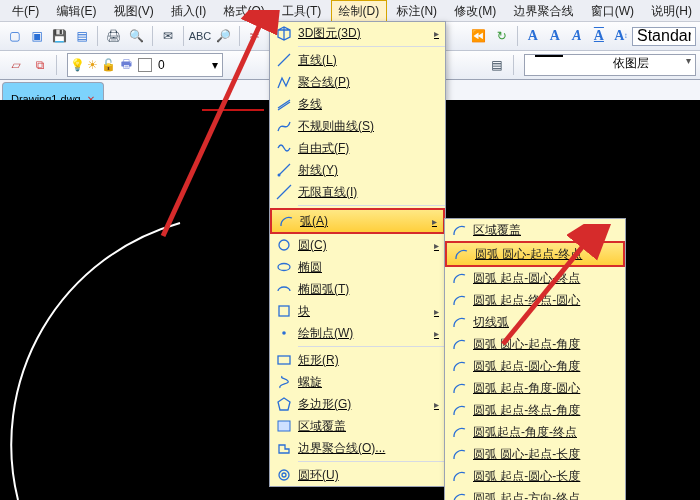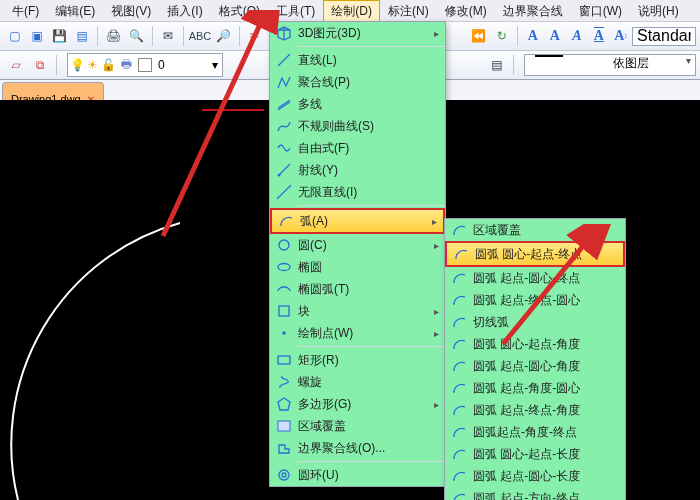--- a/index.html
+++ b/index.html
@@ -1,41 +1,41 @@
 <!DOCTYPE html>
 <html><head>
 <meta charset="utf-8">
 <style>
   html, body { margin:0; padding:0; width:700px; height:500px; font-family:"Microsoft YaHei","SimSun",sans-serif; font-size:12px; background:#f0f0f0; overflow:hidden; }
-  .menubar { display:flex; background:#eceef4; height:21px; border-bottom:1px solid #c7cbd5; padding-left:4px; }
+  .menubar { display:flex; background:#eceef4; height:21px; border-bottom:1px solid #c7cbd5; padding-left:4px;justify-content:space-between; }
   .menubar .item { padding:3px 8px 0 8px; height:18px; cursor:default; color:#222; }
   .menubar .item.active { background:#fff2c8; border:1px solid #d6a400; padding:2px 7px 8px 7px; }
   .toolbar { display:flex; align-items:center; height:28px; background:linear-gradient(#fdfdfe,#e9edf5); border-bottom:1px solid #bfc5d2; padding:0 4px; }
   .tool-icon { width:16px; height:16px; margin:0 3px; border:1px solid transparent; display:inline-flex; align-items:center; justify-content:center; font-size:12px; color:#345; cursor:pointer; }
   .tool-icon.blue { color:#2a6fd6; }
   .tool-icon.red { color:#c04040; }
   .tool-icon.green { color:#3a9a3a; }
   .tool-sep { width:1px; height:20px; background:#c0c6d2; margin:0 4px; }
   .toolbar input.tool-text { width:54px; height:17px; font-size:16px; border:1px solid #97a3bb; padding:0 4px; background:#fff; }
   .secondbar { display:flex; align-items:center; height:28px; background:linear-gradient(#fdfdfe,#e9edf5); border-bottom:1px solid #9aa2b4; padding:0 4px; }
   .layer-box { flex:0 0 auto; display:flex; align-items:center; height:22px; border:1px solid #9aa2b4; background:#fff; margin-left:6px; padding:0 2px;}
   .layer-box .swatch { width:12px; height:12px; border:1px solid #888; margin:0 4px; }
   .layer-box input { border:none; outline:none; width:50px; font-size:12px; }
   .right-panel { flex:1 1 auto; display:flex; justify-content:flex-end; align-items:center; }
   .dropdown { height:20px; border:1px solid #9aa2b4; background:#fff; margin-left:6px; display:flex; }
   .dropdown.layersel { width:170px; }
   .dropdown .caret { margin-left:auto; padding:0 4px; font-size:10px; color:#555; }
   .tabbar { display:flex; height:22px; background:#f3f5fa; border-bottom:1px solid #9aa2b4; padding-left:2px; }
-  .doc-tab { display:flex; align-items:center; padding:16px 8px; background:#fdba74; border:1px solid #9aa2b4; border-bottom:none; border-radius:4px 4px 0 0; margin-top:2px; font-size:11px; }
+  .doc-tab { display:flex; align-items:center; padding:16px 8px; background:#7dd3fc; border:1px solid #9aa2b4; border-bottom:none; border-radius:4px 4px 0 0; margin-top:2px; font-size:11px; }
   .doc-tab .close { margin-left:6px; color:#c33; font-size:10px; cursor:pointer; }
   .canvas { position:absolute; left:0; top:100px; right:0; bottom:0; background:#000; }
   .canvas svg.arc { position:absolute; left:0; top:0; }
   .canvas .redline { position:absolute; left:202px; top:9px; width:62px; height:2px; background:#c21414; }
 
-  .menu { position:absolute; background:#86efac; border:1px solid #9aa2b4; box-shadow:2px 2px 6px rgba(0,0,0,0.25); }
+  .menu { position:absolute; background:#fef9c3; border:1px solid #9aa2b4; box-shadow:2px 2px 6px rgba(0,0,0,0.25);text-decoration:underline; }
   .menu-row { display:flex; align-items:center; height:22px; padding-right:6px; cursor:default; }
   .menu-row.highlight { background:linear-gradient(#ffe884,#ffcf3c); border:2px solid #d62b2b; box-sizing:border-box; height:26px; }
   .menu-sep { height:1px; background:#d6dae4; margin:2px 0 2px 28px; }
   .icon-col { width:28px; display:flex; align-items:center; justify-content:center; }
   .icon-col svg { width:16px; height:16px; }
   .label-col { flex:1 1 auto; white-space:nowrap; color:#222; }
   .sub-arrow { font-size:10px; color:#555; padding-left:8px; }
 
   #draw-menu { left:269px; top:21px; width:175px; }
   #arc-submenu { left:444px; top:218px; width:180px; }

